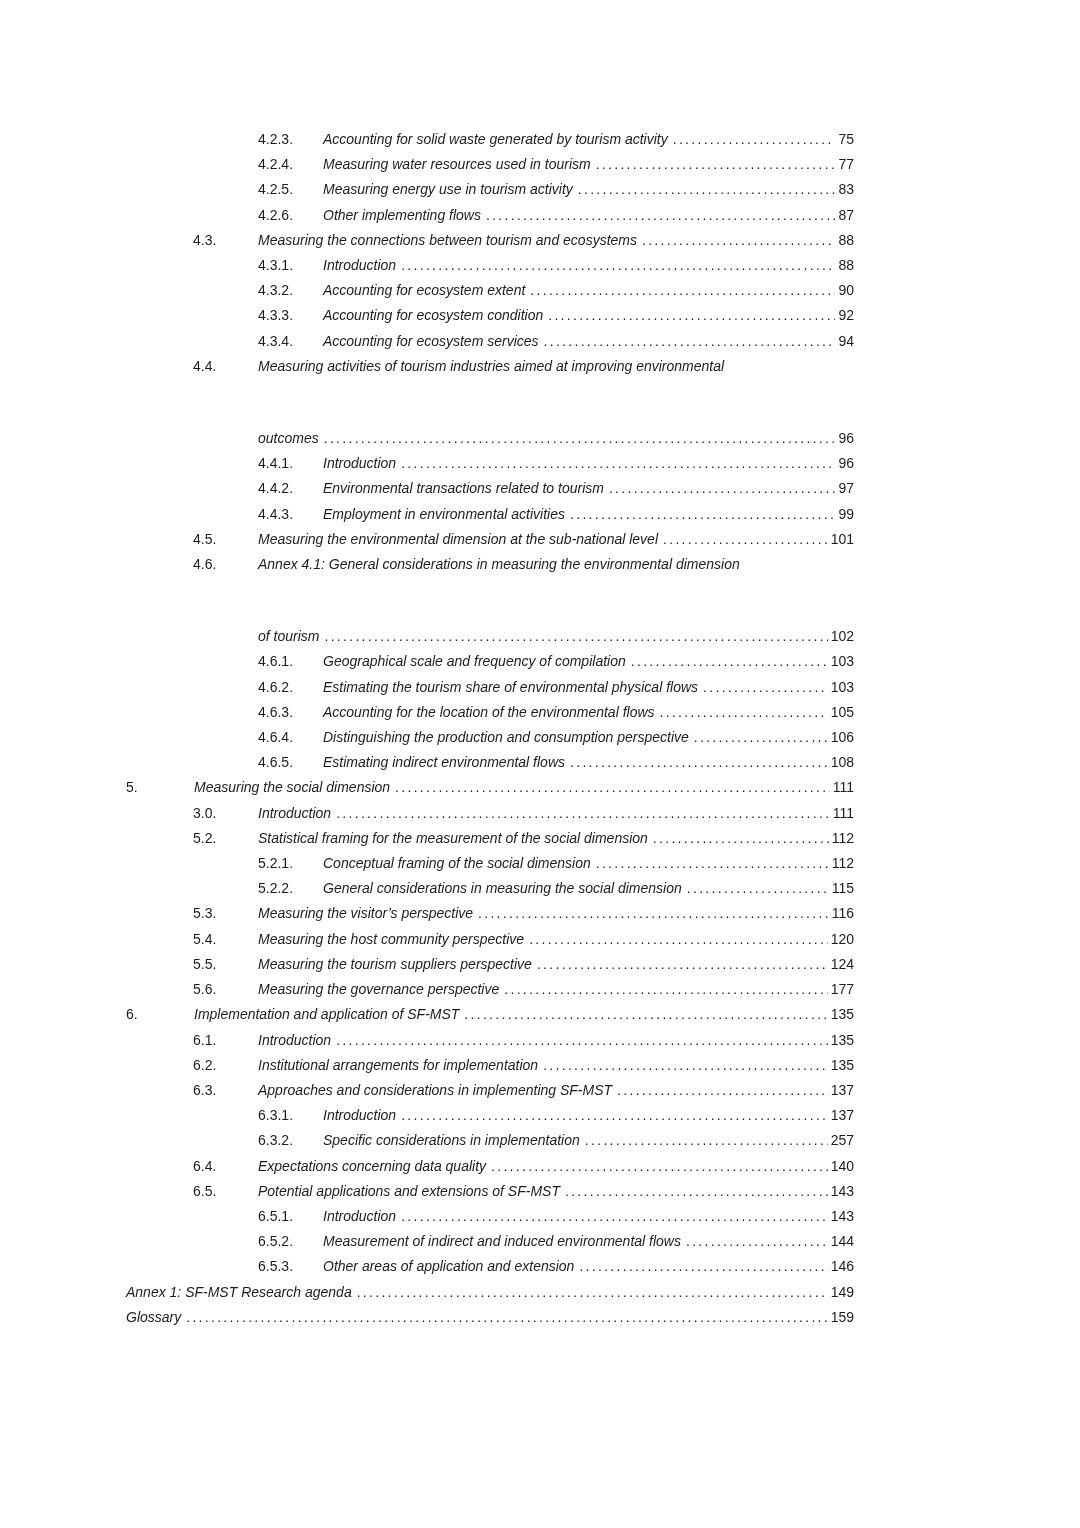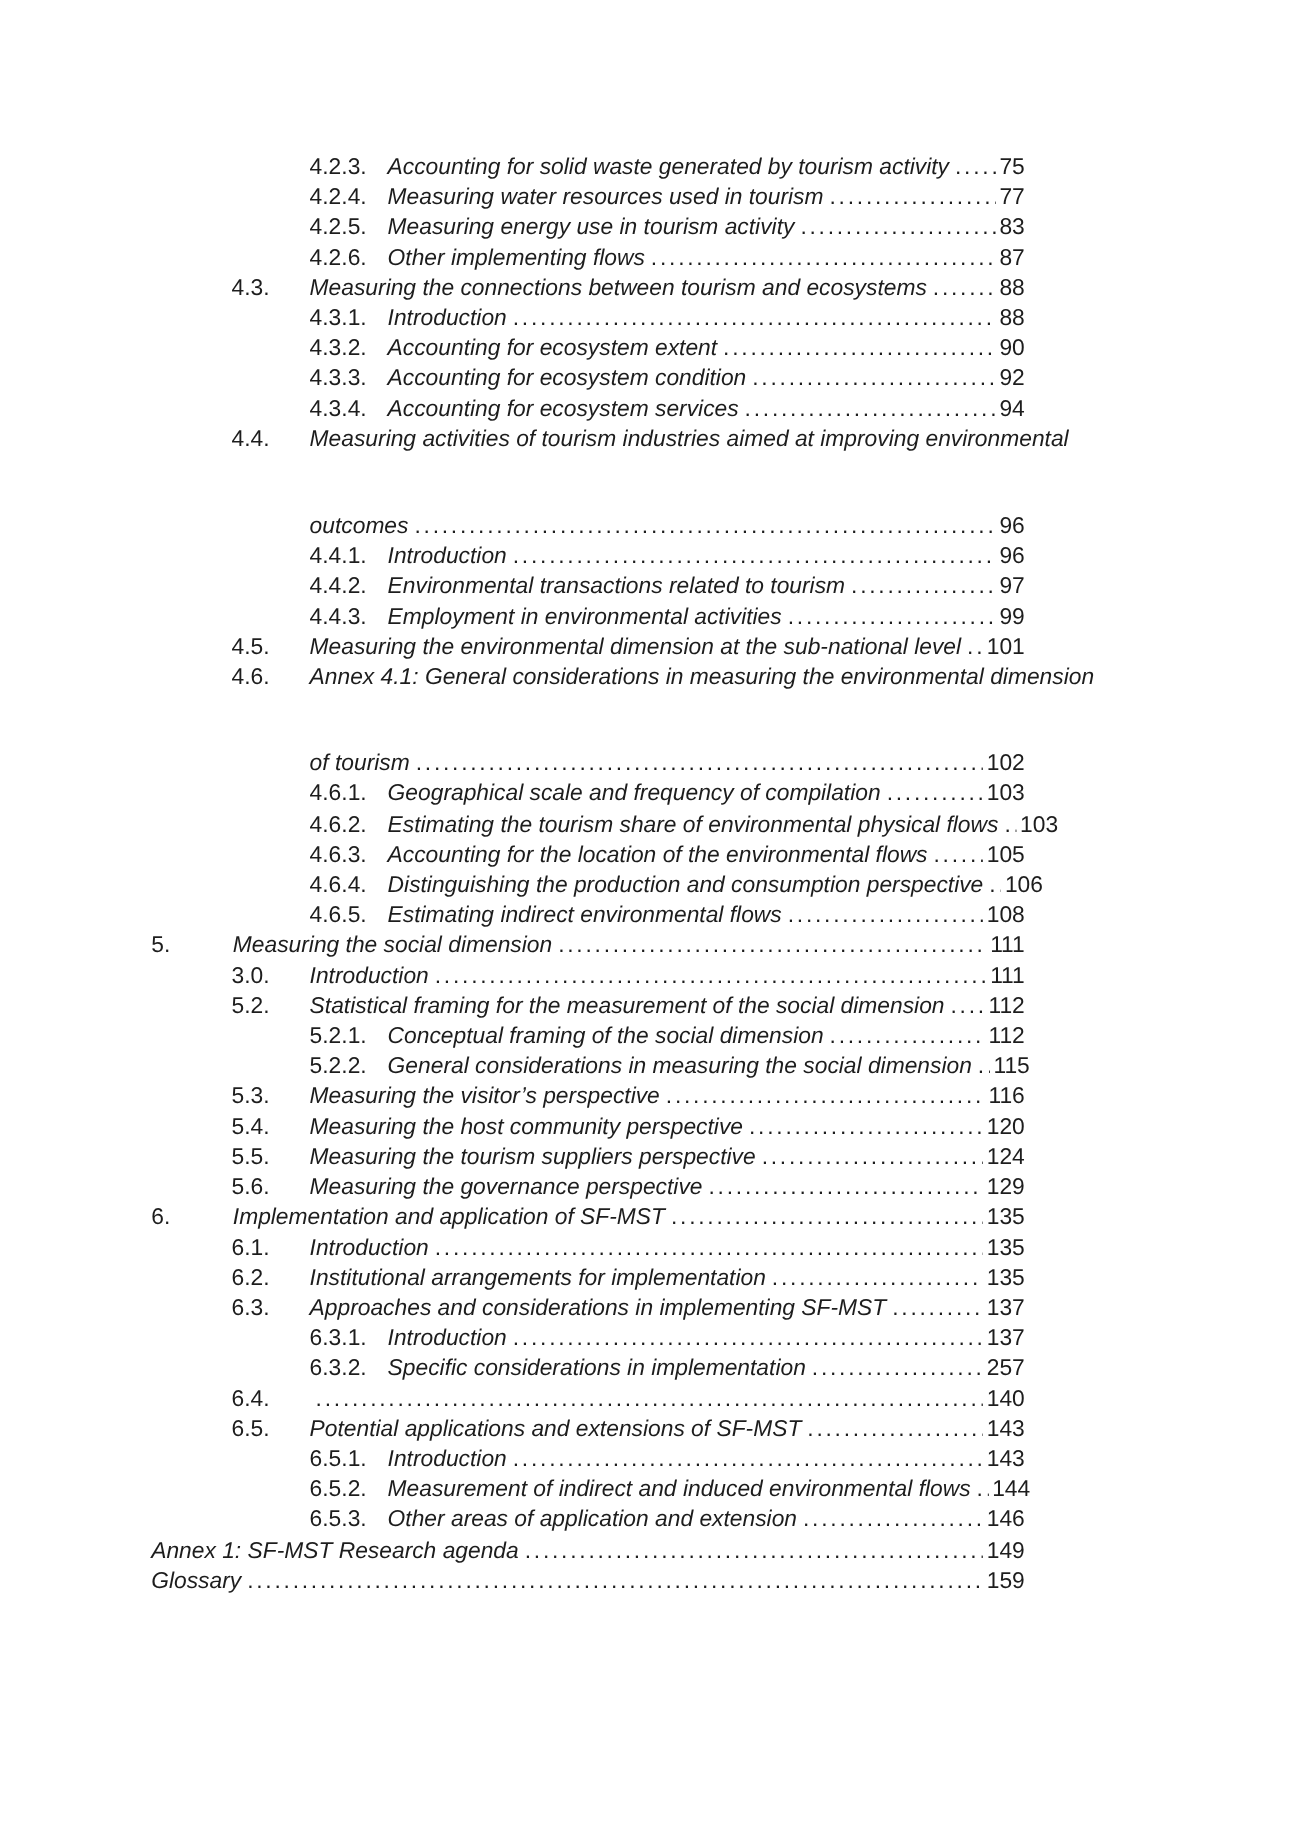--- a/index.html
+++ b/index.html
@@ -19,21 +19,21 @@
     background: var(--background, #ffffff);
     overflow: hidden;
   }
   .toc {
     position: absolute;
     left: 0;
     top: 127px;
     width: 980px;
     box-sizing: border-box;
     padding: 0 126px 0 126px;
-    font-size: 19px;
+    font-size: 14px;
     line-height: 25.2px;
     color: var(--text, #1d1d1d);
   }
   .row {
     display: flex;
     align-items: baseline;
     white-space: nowrap;
   }
   .num  { flex: none; }
   .lvl1 .num { width: 68px; }
@@ -240,21 +240,21 @@
       <div class="row lvl2">
     <span class="num">5.5.</span>
     <span class="title">Measuring the tourism suppliers perspective</span>
     <span class="leader"></span>
     <span class="page-num">124</span>
   </div>
       <div class="row lvl2">
     <span class="num">5.6.</span>
     <span class="title">Measuring the governance perspective</span>
     <span class="leader"></span>
-    <span class="page-num">129</span>
+    <span class="page-num">177</span>
   </div>
       <div class="row lvl1">
     <span class="num">6.</span>
     <span class="title">Implementation and application of SF-MST</span>
     <span class="leader"></span>
     <span class="page-num">135</span>
   </div>
       <div class="row lvl2">
     <span class="num">6.1.</span>
     <span class="title">Introduction</span>
@@ -280,20 +280,21 @@
     <span class="page-num">137</span>
   </div>
       <div class="row lvl3">
     <span class="num">6.3.2.</span>
     <span class="title">Specific considerations in implementation</span>
     <span class="leader"></span>
     <span class="page-num">257</span>
   </div>
       <div class="row lvl2">
     <span class="num">6.4.</span>
+    <span class="title">Expectations concerning data quality</span>
     <span class="leader"></span>
     <span class="page-num">140</span>
   </div>
       <div class="row lvl2">
     <span class="num">6.5.</span>
     <span class="title">Potential applications and extensions of SF-MST</span>
     <span class="leader"></span>
     <span class="page-num">143</span>
   </div>
       <div class="row lvl3">

